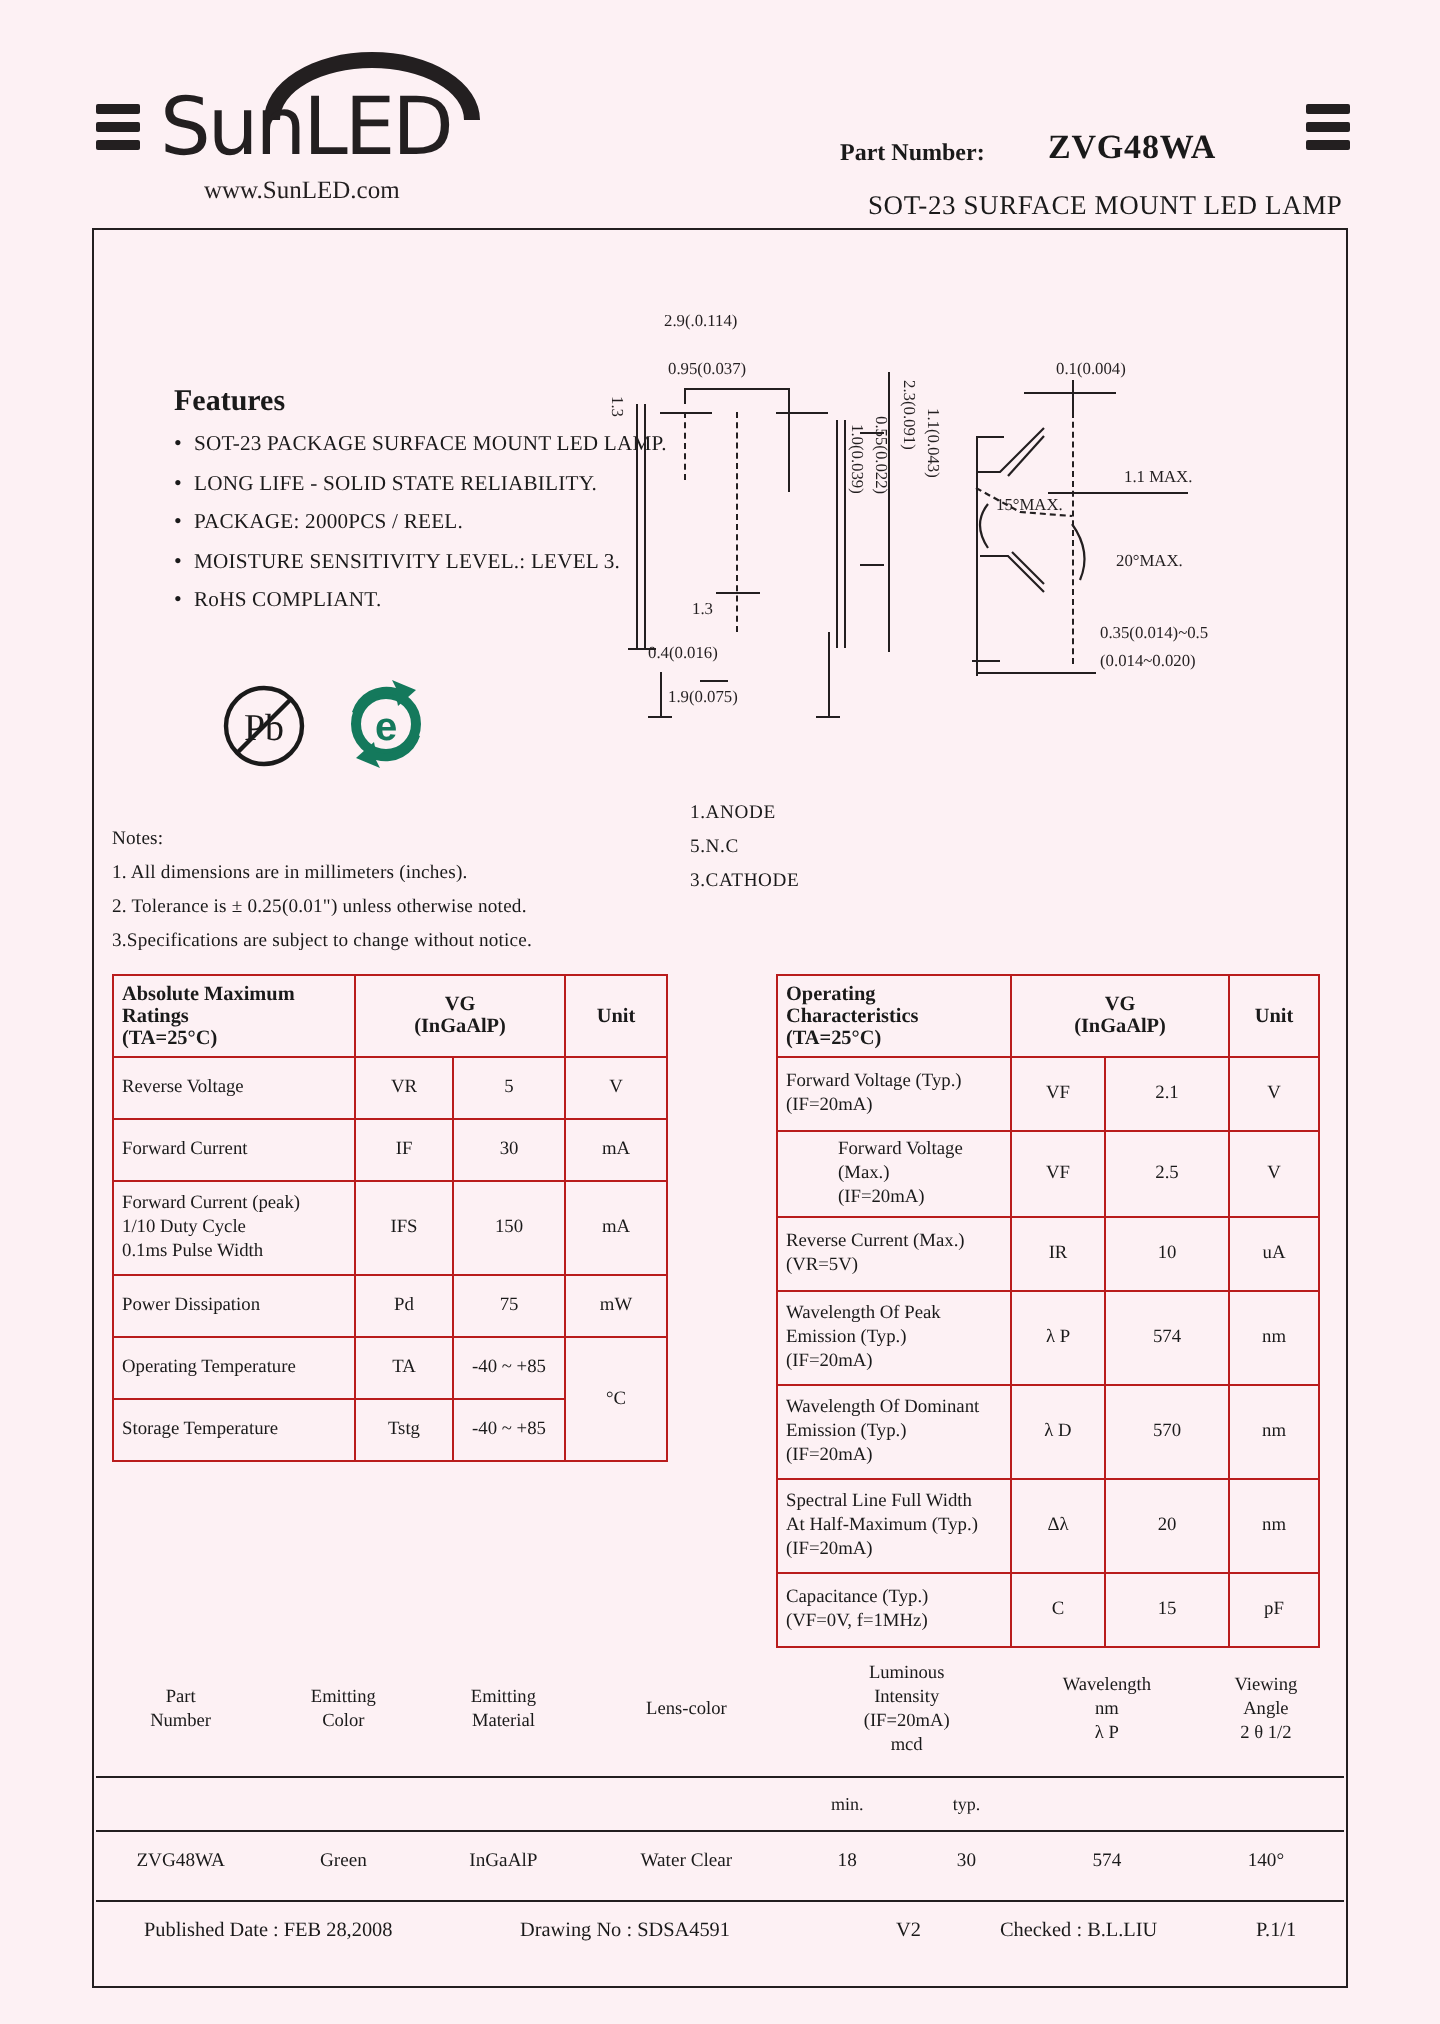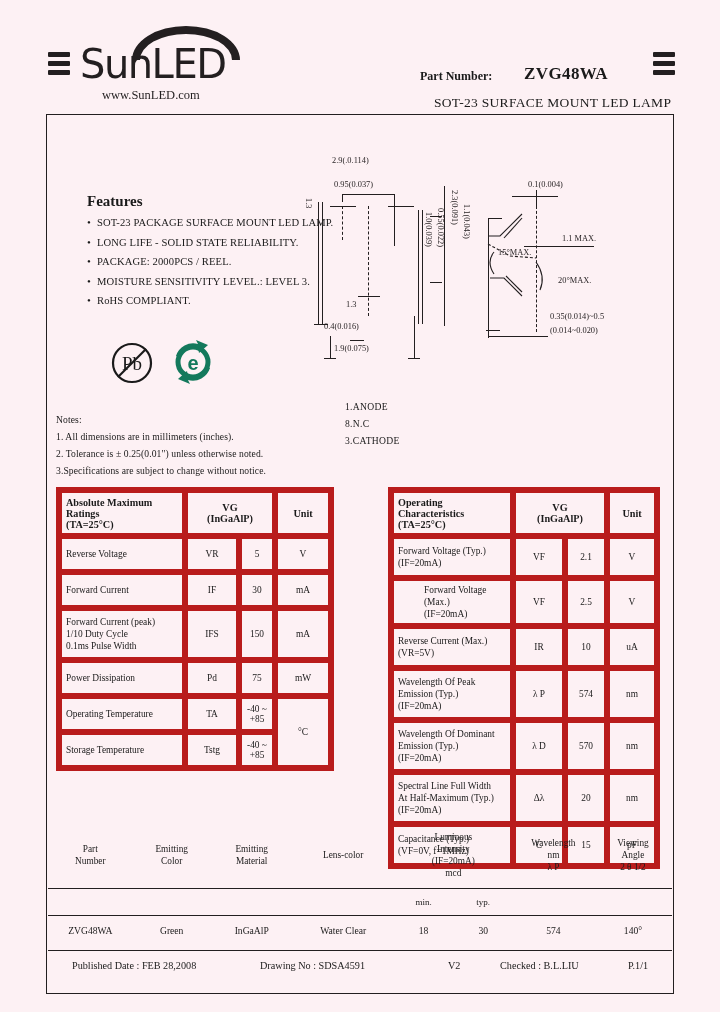--- a/index.html
+++ b/index.html
@@ -66,21 +66,21 @@
   .ln.v{width:1.1px;}
   .dash{position:absolute;border-top:1.1px dashed #231f20;}
   .dash.v{border-top:none;border-left:1.1px dashed #231f20;}
 
   .pins{position:absolute;left:345px;top:398px;font-size:9.6px;line-height:17px;}
   .pins div{white-space:nowrap;letter-spacing:.3px;}
 
   
   table{border-collapse:collapse;font-size:9.4px;}
   .spec{position:absolute;border:1.2px solid #231f20;}
-  .spec td{border:6px solid #b91c1c;padding:3px 4px;vertical-align:middle;}
+  .spec td{border:1px solid #b91c1c;padding:3px 4px;vertical-align:middle;}
   .spec .hd{font-weight:bold;font-size:10.2px;}
   .ctr{text-align:center;}
 
   #tbl-amr{left:56px;top:487px;width:278px;}
   #tbl-oc{left:388px;top:487px;width:272px;}
 
   
   .summary{position:absolute;left:48px;top:822px;width:624px;font-size:9.4px;}
   .summary td{padding:2px 2px;vertical-align:middle;text-align:center;}
   .summary .hdr td{font-size:9.3px;line-height:12px;height:62px;}
@@ -216,21 +216,21 @@
       <path d="M42 96 L24 78 L10 78" fill="none" stroke="#231f20" stroke-width="1.1"></path>
       <path d="M42 92 L26 76" fill="none" stroke="#231f20" stroke-width="1.1"></path>
       <path d="M14 52 q-8 10 0 22" fill="none" stroke="#231f20" stroke-width="1.1"></path>
       <path d="M56 62 q10 14 4 28" fill="none" stroke="#231f20" stroke-width="1.1"></path>
     </svg>
 
   </div>
 
   <div class="pins">
     <div>1.ANODE</div>
-    <div>8.N.C</div>
+    <div>5.N.C</div>
     <div>3.CATHODE</div>
   </div>
 
   <table class="spec" id="tbl-amr">
     <tbody>
         <tr>
       <td class="hd" style="width:112px;height:34px;">
         <div>Absolute Maximum Ratings</div>
         <div>(TA=25°C)</div>
       </td>

